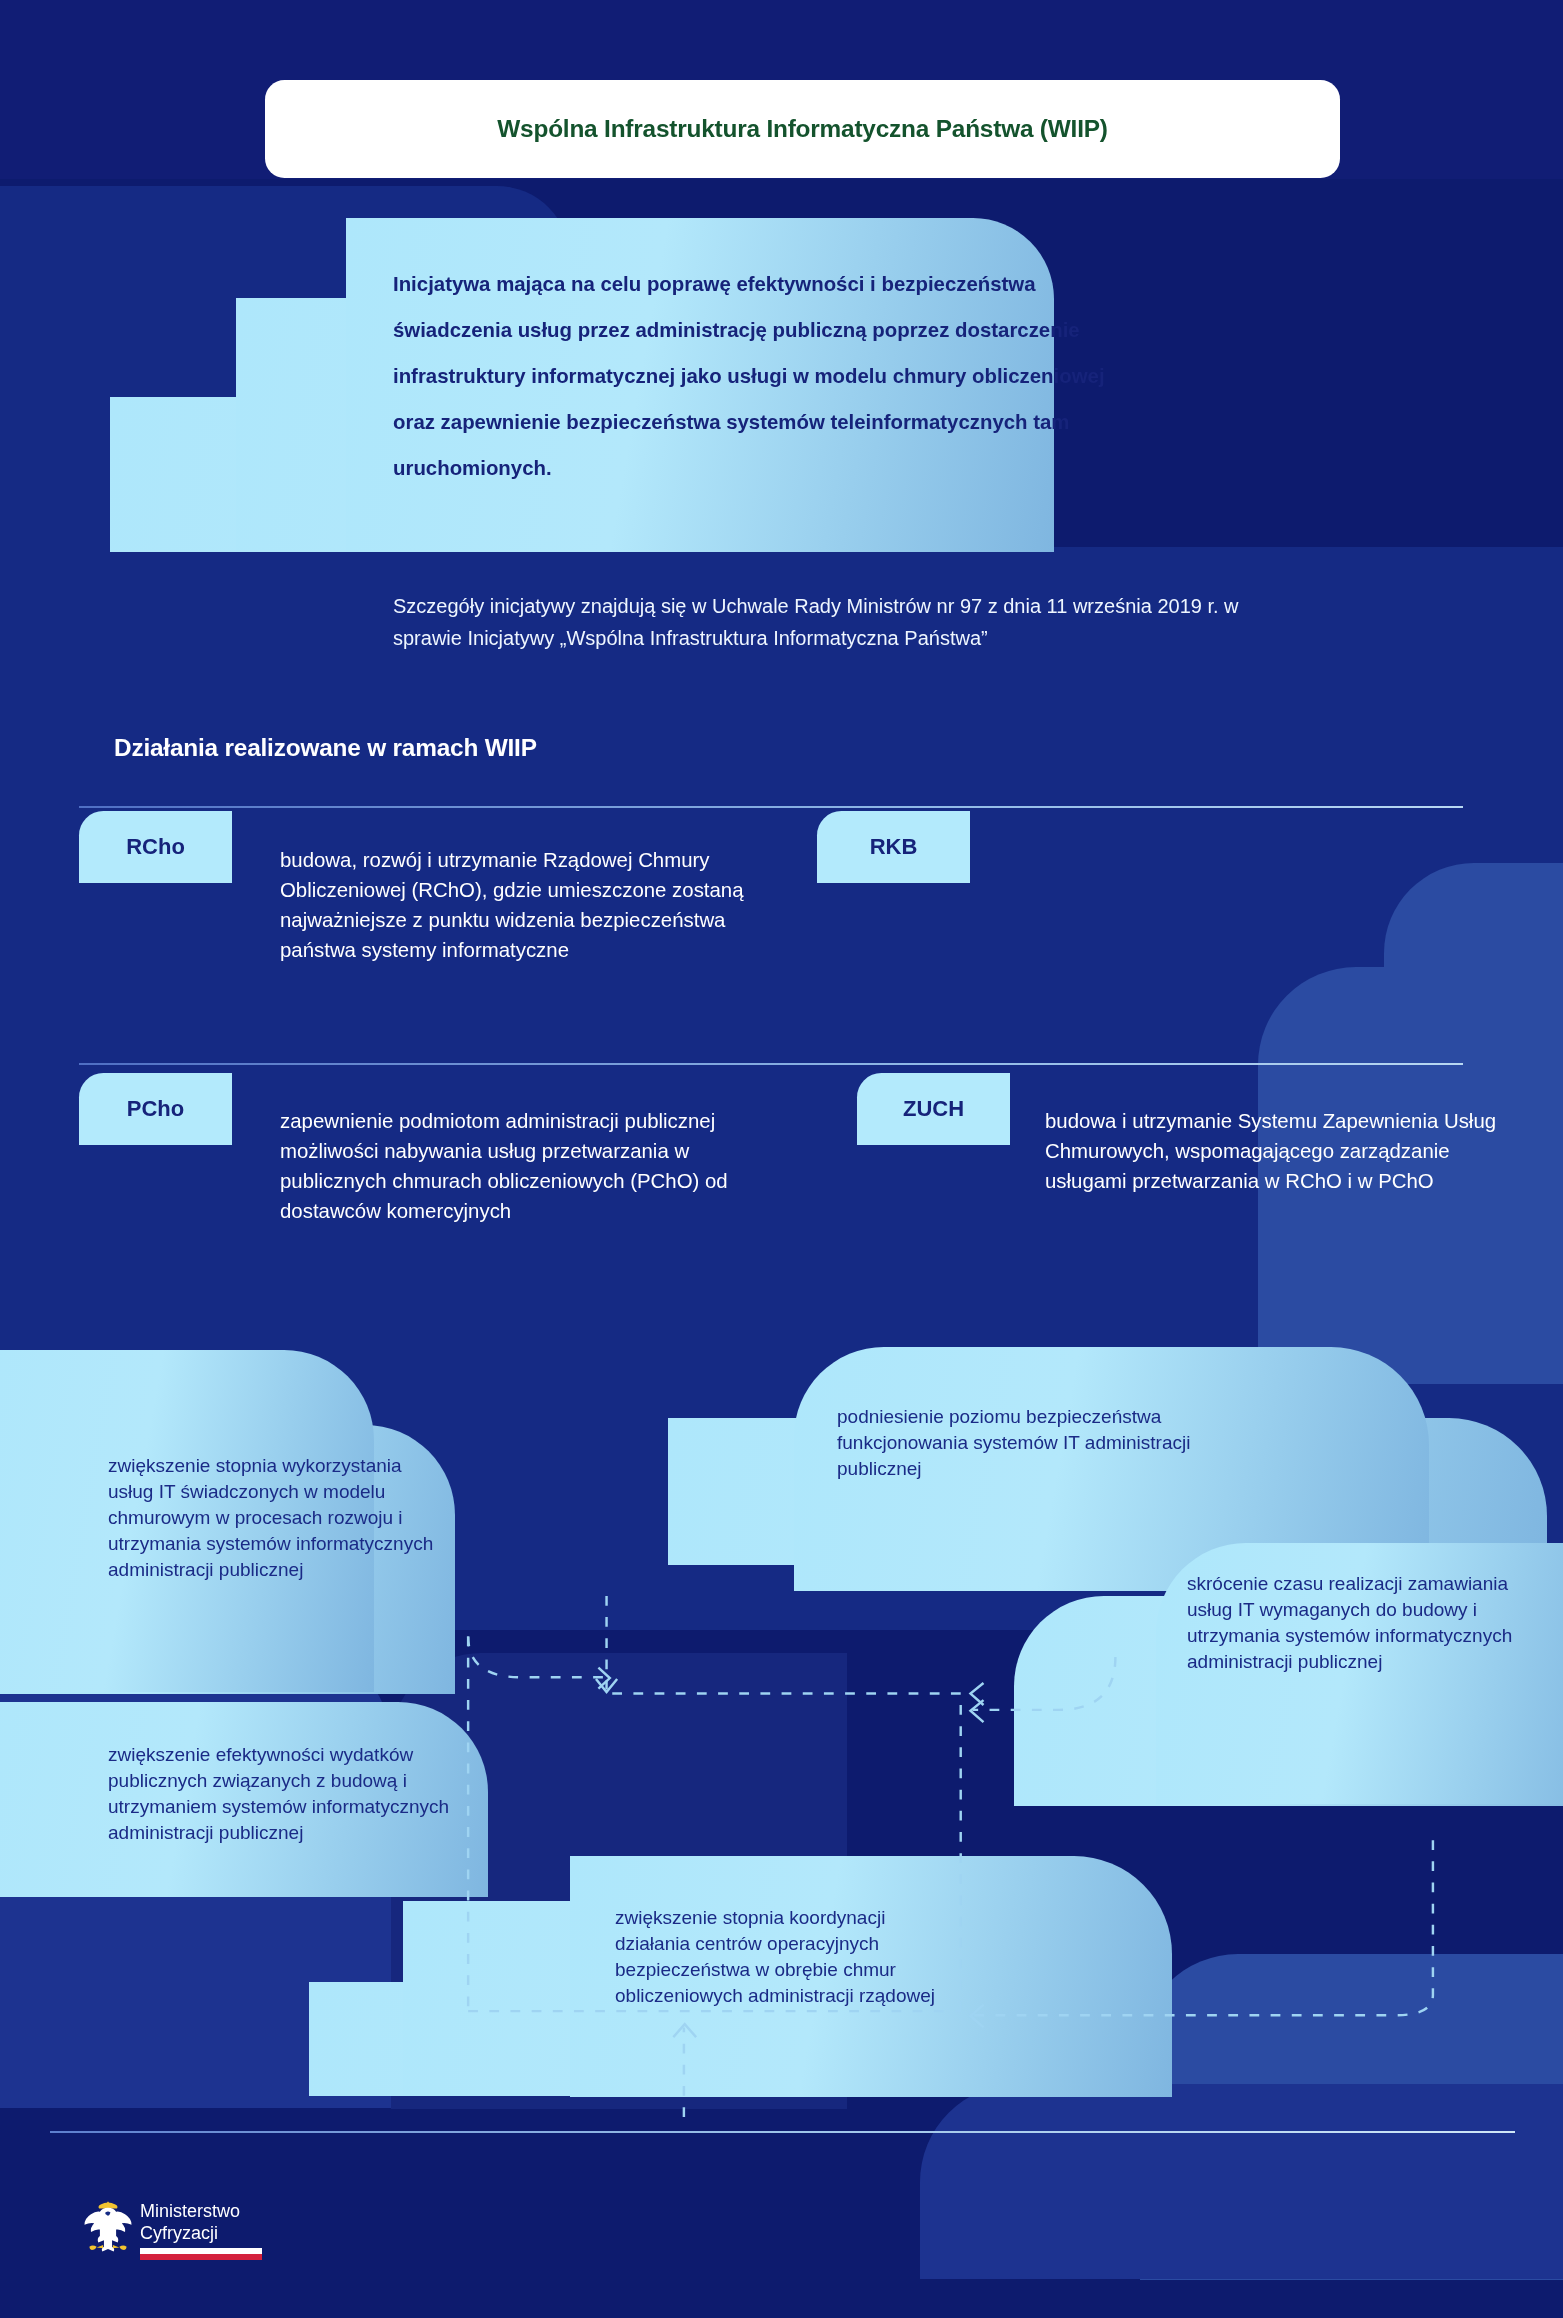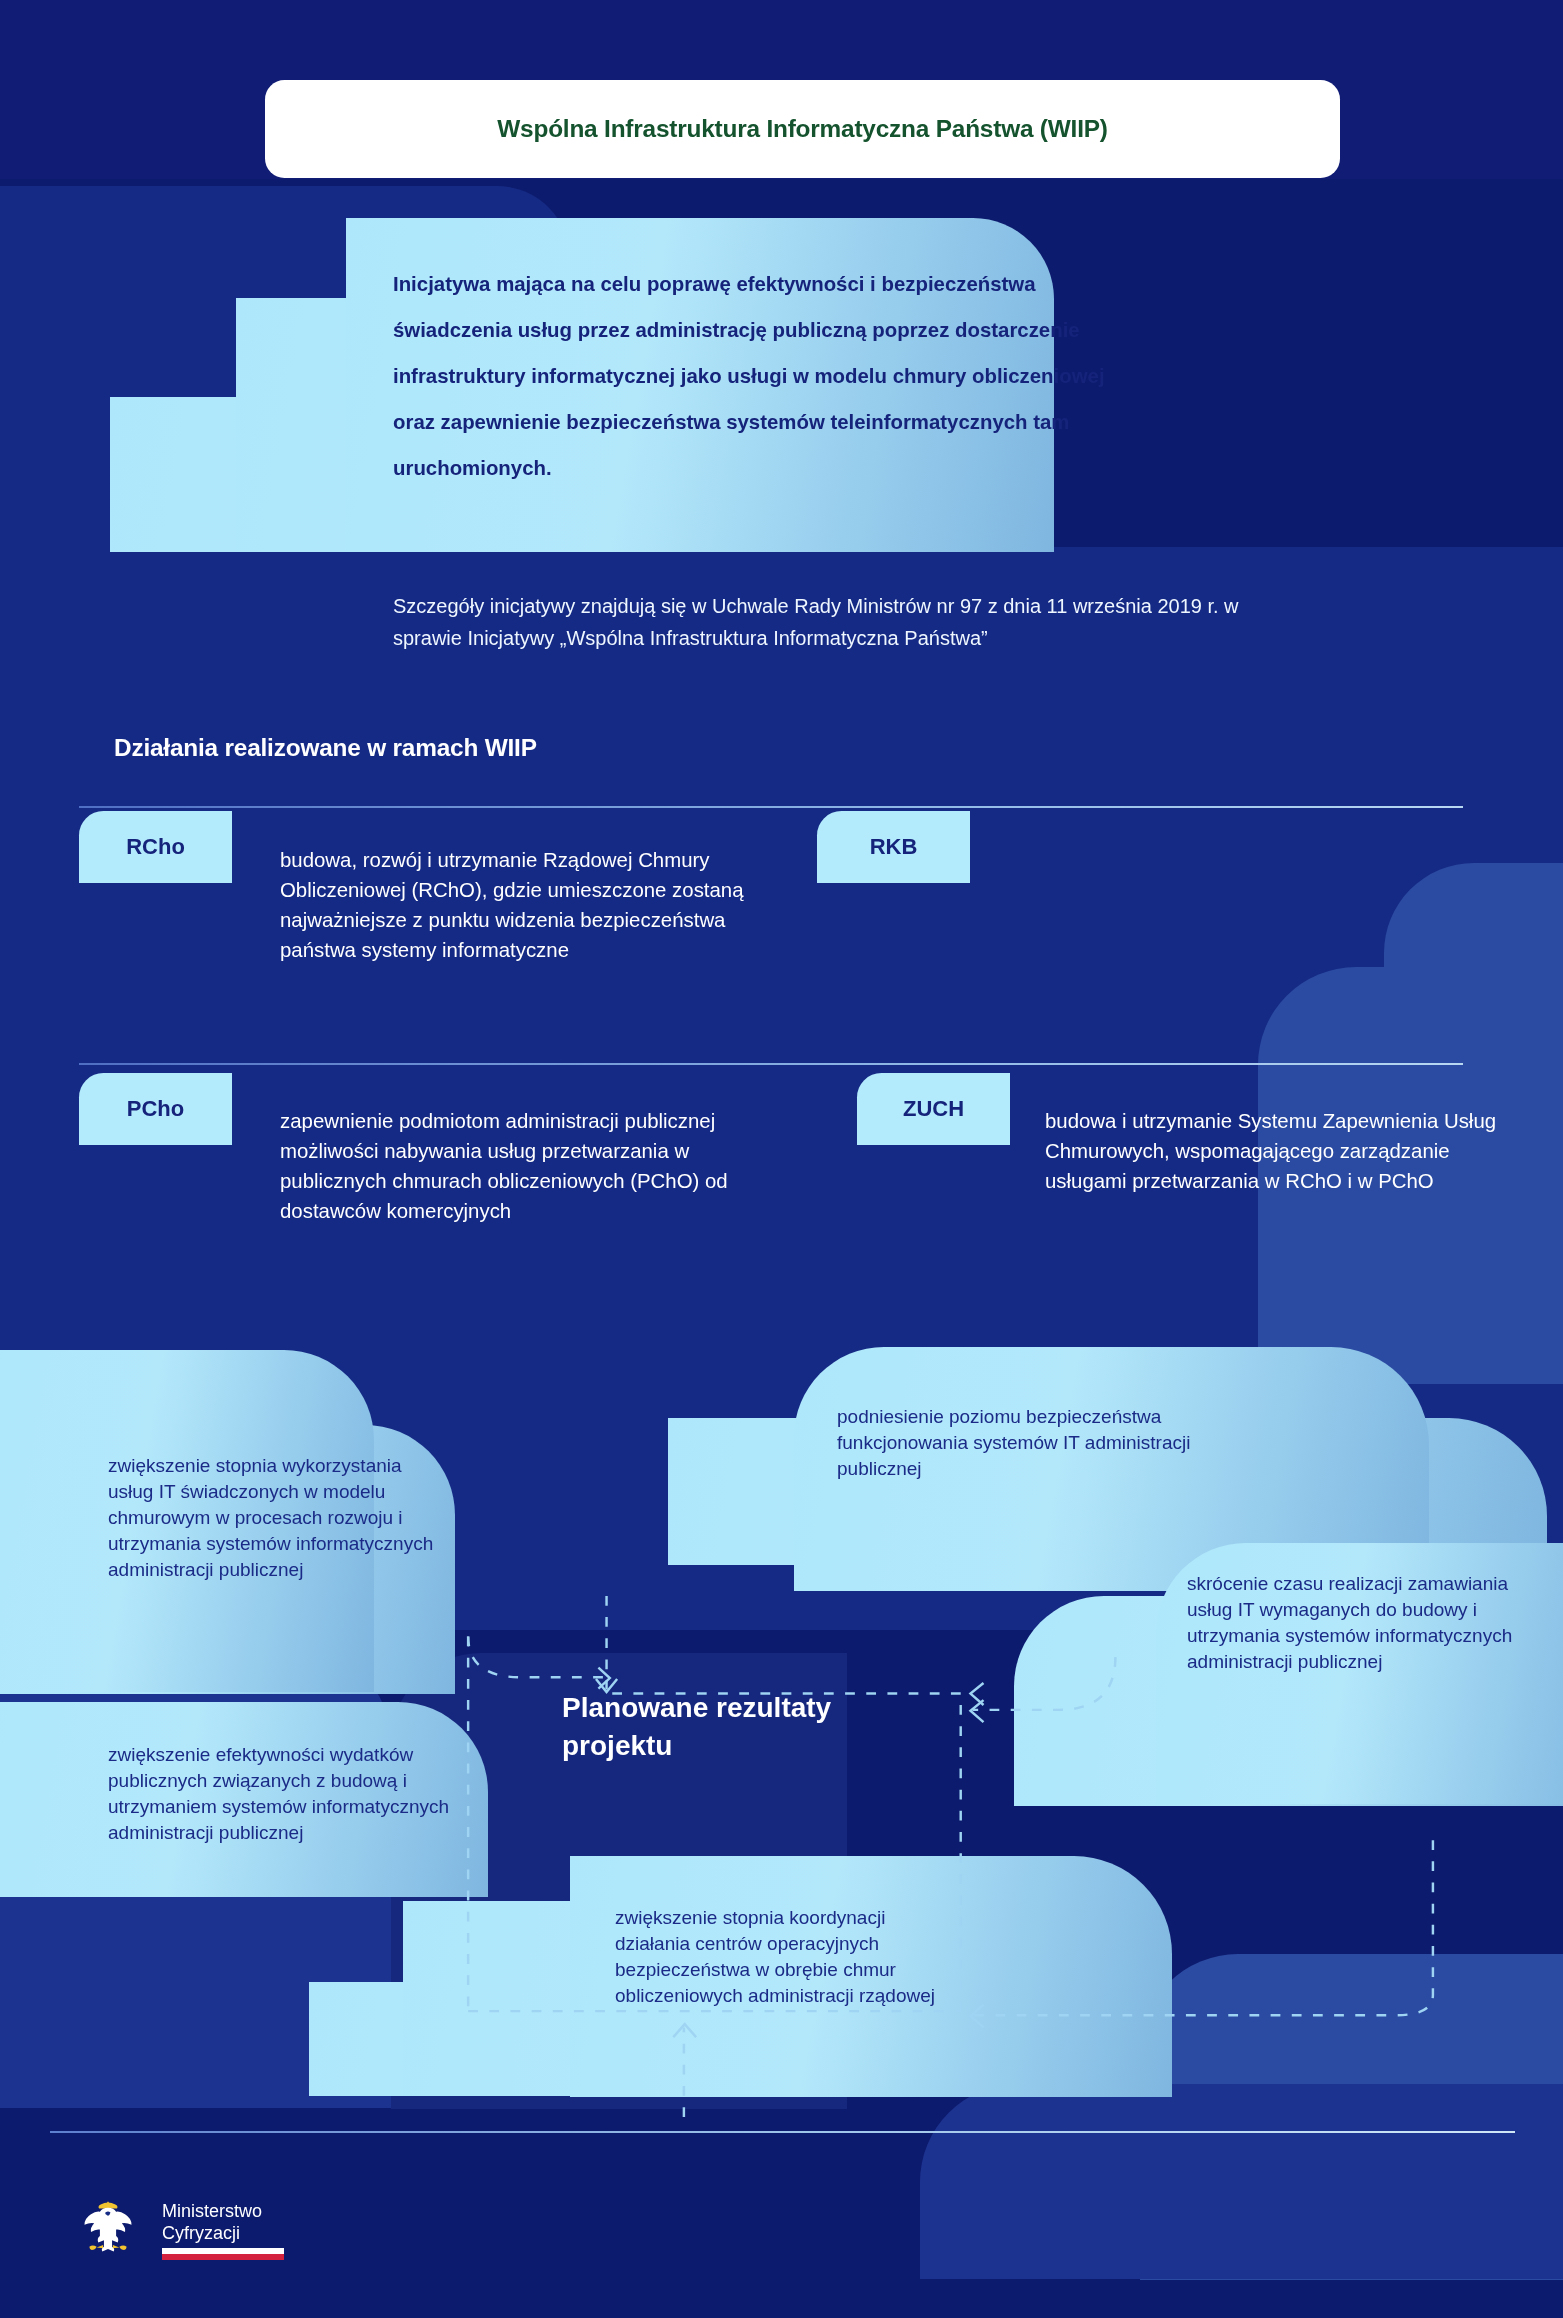--- a/index.html
+++ b/index.html
@@ -154,21 +154,21 @@
   
   .connectors { position:absolute; left:0; top:0; width:1564px; height:2319px; }
 
   
   .footer-rule {
     position:absolute; left:50px; top:2131px; width:1465px; height:1.6px;
     background: linear-gradient(90deg,#5d7fcf 0%, #9cc4ea 50%, #cfe6f7 100%);
   }
   .footer-logo {
     position:absolute; left:81px; top:2198px;
-    display:flex; align-items:flex-start; gap:27px;
+    display:flex; align-items:flex-start; gap:5px;
   }
   .eagle { width:54px; height:60px; }
   .ministry {
     color:#ffffff; font-size:18px; line-height:22px; padding-top:1.6px;
   }
   .flagbar { margin-top:4.9px; width:122px; }
   .flagbar .w { height:5.7px; background:#ffffff; }
   .flagbar .r { height:5.7px; background:#d4213d; }
 </style>
 </head>
@@ -257,21 +257,20 @@
       <path d="M827 2502 L841 2486 L855 2502"></path>
     </g>
   </svg>
 
   <div class="rc-text r2-text">podniesienie poziomu bezpieczeństwa funkcjonowania systemów IT administracji publicznej</div>
   <div class="rc-text r1-text">zwiększenie stopnia wykorzystania usług IT świadczonych w modelu chmurowym w procesach rozwoju i utrzymania systemów informatycznych administracji publicznej</div>
   <div class="rc-text r3-text">skrócenie czasu realizacji zamawiania usług IT wymaganych do budowy i utrzymania systemów informatycznych administracji publicznej</div>
   <div class="rc-text r4-text">zwiększenie efektywności wydatków publicznych związanych z budową i utrzymaniem systemów informatycznych administracji publicznej</div>
   <div class="rc-text r5-text">zwiększenie stopnia koordynacji działania centrów operacyjnych bezpieczeństwa w obrębie chmur obliczeniowych administracji rządowej</div>
 
-  <div class="center-label">Planowane rezultaty projektu</div>
 
   <div class="footer-rule"></div>
   <div class="footer-logo">
     <svg class="eagle" viewBox="0 0 66 74" xmlns="http://www.w3.org/2000/svg">
       <path d="M33 4 L30 9 L36 9 Z" fill="#f2c430"></path>
       <path d="M24 8 Q33 3 42 8 Q46 10 44 13 L22 13 Q20 10 24 8 Z" fill="#f2c430"></path>
       <path d="M33 12 Q40 12 43 17 Q48 16 54 20 Q62 25 62 33 Q56 30 50 31 Q55 36 54 42
                Q48 38 43 39 L43 47 Q47 50 45 55 L38 52 L38 60 Q42 62 40 66 L33 63
                L26 66 Q24 62 28 60 L28 52 L21 55 Q19 50 23 47 L23 39 Q18 38 12 42
                Q11 36 16 31 Q10 30 4 33 Q4 25 12 20 Q18 16 23 17 Q26 12 33 12 Z" fill="#ffffff"></path>

